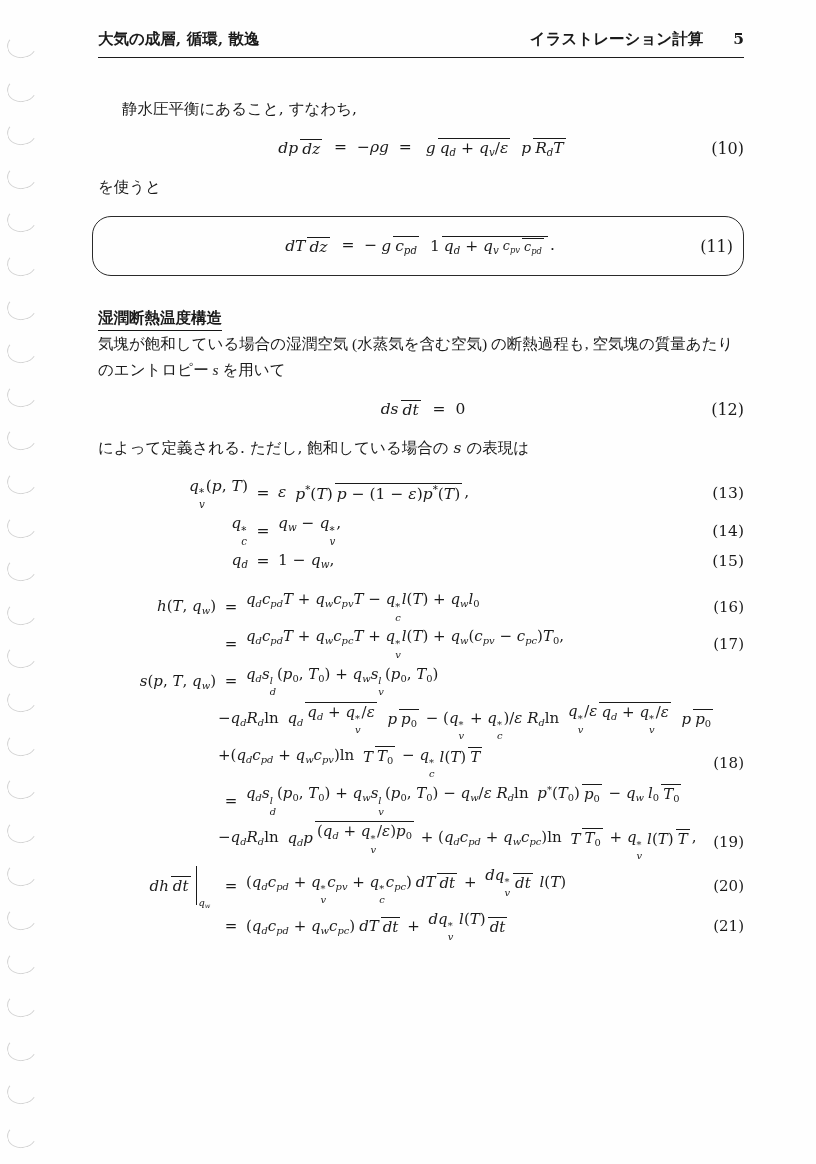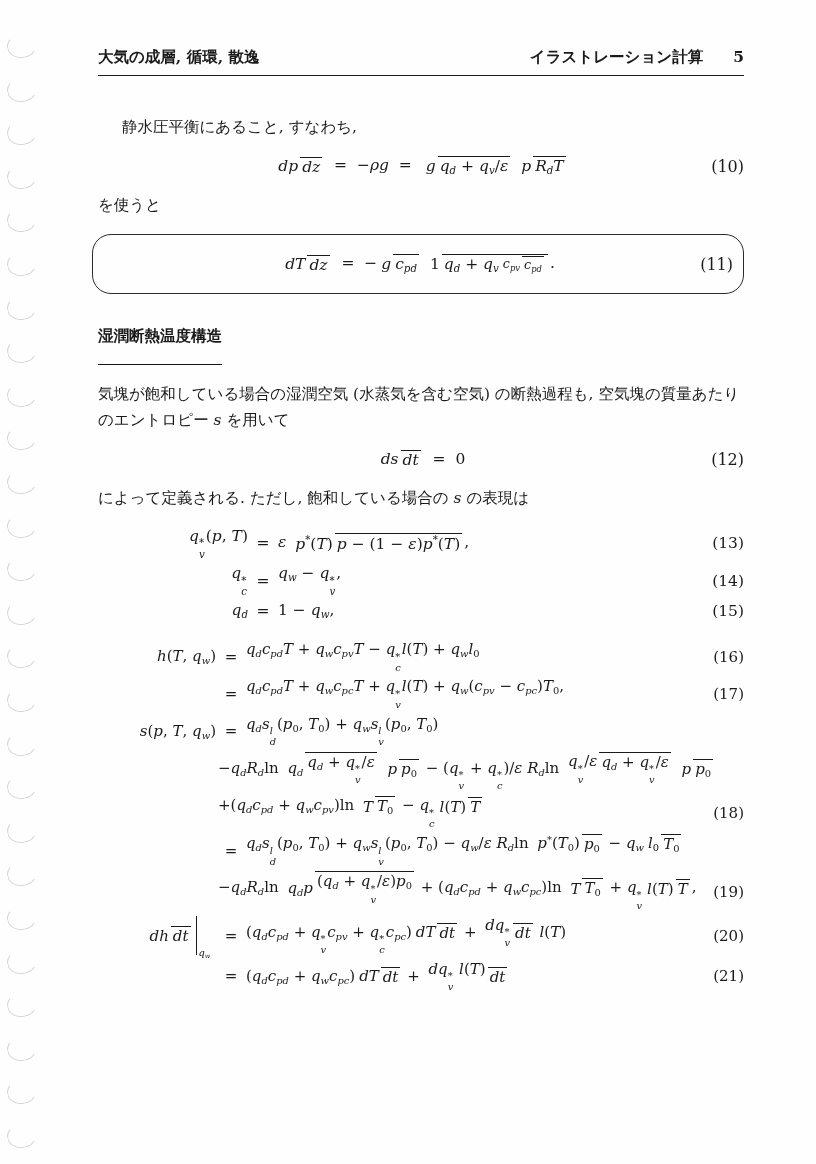--- a/index.html
+++ b/index.html
@@ -14,40 +14,40 @@
   }
   
   .binding{position:absolute;left:0;top:0;width:46px;height:1164px;}
   .ring{
     position:absolute;left:7px;width:28px;height:23px;
     border:1.3px solid #cccccc;border-radius:50%;
     border-top-color:transparent;border-right-color:transparent;
     transform:rotate(-12deg);
     opacity:.85;
   }
-  .content{position:absolute;left:98px;top:47px;width:646px;}
+  .content{position:absolute;left:98px;top:29px;width:646px;}
   
   .header{
     display:flex;justify-content:space-between;align-items:flex-end;
     border-bottom:1.6px solid #1c1c1c;padding-bottom:7px;
     font-weight:bold;font-size:15.5px;
   }
   .header .hright{display:flex;gap:30px;}
   
   .para{
     font-size:15.5px;line-height:1.7;margin:0;
     white-space:normal;
   }
   .p1{margin-top:38px;margin-left:24px;}
   .p2{margin-top:14px;}
-  .p3{margin-top:16px;}
+  .p3{font-family:Liberation Serif, serif;}
   .p4{margin-top:10px;}
   
   .secheading{margin-top:32px;font-size:15.5px;font-weight:bold;}
-  .secheading span{display:inline-block;border-bottom:1.6px solid #151515;padding-bottom:17px;}
+  .secheading span{display:inline-block;border-bottom:1.6px solid #151515;padding-bottom:1px;}
   
   .math{font-size:15.5px;white-space:pre;}
   .v{font-style:italic;}
   .up,.rm{font-style:normal;}
   .frac{display:inline-flex;flex-direction:row;align-items:center;vertical-align:middle;margin:0 2px;text-align:center;}
   .frac .num,.frac .den{display:block;line-height:1.2;padding:0 2px;}
   .frac .den{border-top:1.1px solid #1a1a1a;}
   .frac .frac{font-size:0.82em;}
   .sp{font-size:0.66em;vertical-align:0.55em;}
   .sb{font-size:0.66em;vertical-align:-0.3em;}

